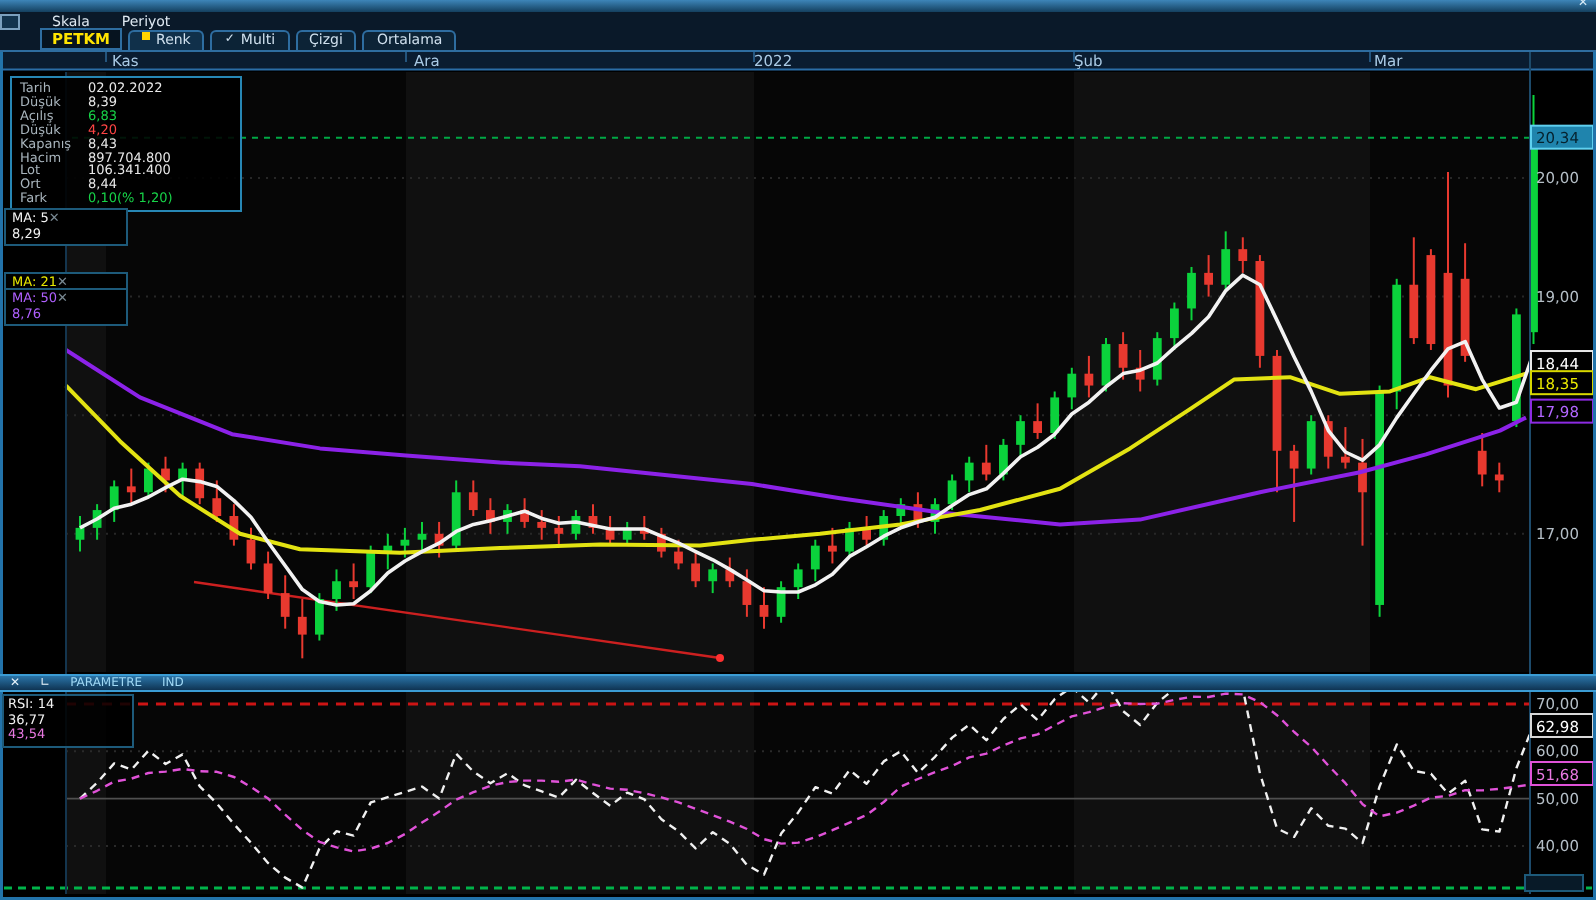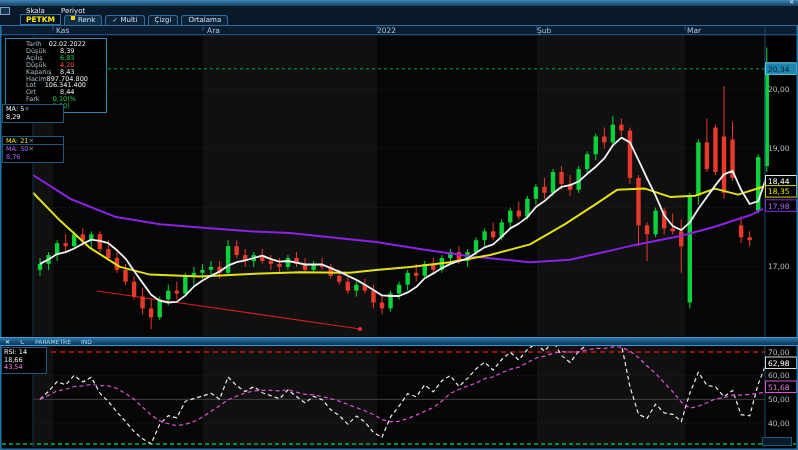--- a/index.html
+++ b/index.html
@@ -20,37 +20,37 @@
   .tabbar{left:0;top:15px;width:798px;height:11px;background:#0a1929;border-bottom:1px solid #2e6da0;
           display:flex;align-items:flex-end;padding-left:20px;gap:3px;box-sizing:border-box;}
   .symtab{color:#ffe400;font-weight:bold;font-size:7.5px;border:1px solid #2e6da0;background:#06131f;
           padding:0 5px;height:9px;line-height:9px;}
   .tab{border:1px solid #2e6da0;border-bottom:none;border-radius:3px 3px 0 0;background:#0c2336;
        color:#cfe0ee;padding:0 6px;height:9px;display:flex;align-items:flex-start;gap:3px;font-size:7px;}
   .tab.active{background:#10304a;}
   .swatch{width:4px;height:4px;background:#ffd400;display:inline-block;}
   .ticon{font-size:6px;color:#cfe0ee;}
 
-  .tooltip{left:5px;top:38px;width:102px;background:rgba(0,0,0,.88);border:1px solid #2787b5;
-           padding:2px 20px;box-sizing:border-box;font-size:6.5px;line-height:6.9px;}
+  .tooltip{left:5px;top:38px;width:116px;background:rgba(0,0,0,.88);border:1px solid #2787b5;
+           padding:2px 4px;box-sizing:border-box;font-size:6.5px;line-height:6.9px;}
   .trow{display:flex;}
   .trow .lbl{width:34px;color:#a8b4bc;}
   .c-white{color:#e8e8e8}.c-green{color:#17d348}.c-red{color:#ff4545}
 
   .ma-box{left:2px;width:62px;background:#000;border:1px solid #1d5a7a;padding:1px 3px;
           box-sizing:border-box;font-size:6.5px;line-height:7.5px;}
   .ma-box .top{display:flex;justify-content:flex-start;color:#d0d0d0;}
   .ma-box .x{color:#7a8a94;}
   .v-white{color:#f2f2f2}.v-yellow{color:#e8e800}.v-purple{color:#b060ff}.v-magenta{color:#e878e0}
 
   .rsi-header{left:0;top:337px;width:798px;height:9px;background:linear-gradient(#2a74a8,#0f3453);
               border-top:1px solid #3b9cd4;border-bottom:1px solid #3b9cd4;box-sizing:border-box;
               display:flex;align-items:center;gap:10px;padding-left:5px;font-size:6px;color:#9fd8f5;}
   .rsi-header .hx{color:#e8f4fc;}
-  .rsi-info{left:1px;top:347px;width:46px;background:rgba(0,0,0,.85);border:1px solid #1d5a7a;
+  .rsi-info{left:1px;top:347px;width:66px;background:rgba(0,0,0,.85);border:1px solid #1d5a7a;
             padding:1px 2px;box-sizing:border-box;font-size:6.5px;line-height:7.5px;}
   .grip{left:762px;top:437px;width:30px;height:9px;background:#081a28;border:1px solid #1d5a7a;box-sizing:border-box;}
 </style>
 </head>
 <body>
 
 <div class="screen">
 
   <svg id="chart-svg" width="798" height="450">
       <rect x="33" y="36" width="20" height="300" fill="#101010"></rect>
@@ -381,18 +381,18 @@
 
   <div class="ov rsi-header">
     <span class="hx">✕</span>
     <span class="hx">∟</span>
     <span>PARAMETRE</span>
     <span>IND</span>
   </div>
 
   <div class="ov rsi-info">
     <div class="v-white">RSI: 14</div>
-    <div class="v-white">18,66</div>
+    <div class="v-white">36,77</div>
     <div class="v-magenta">43,54</div>
   </div>
 
   <div class="ov grip"></div>
 </div>
 
 </body></html>

